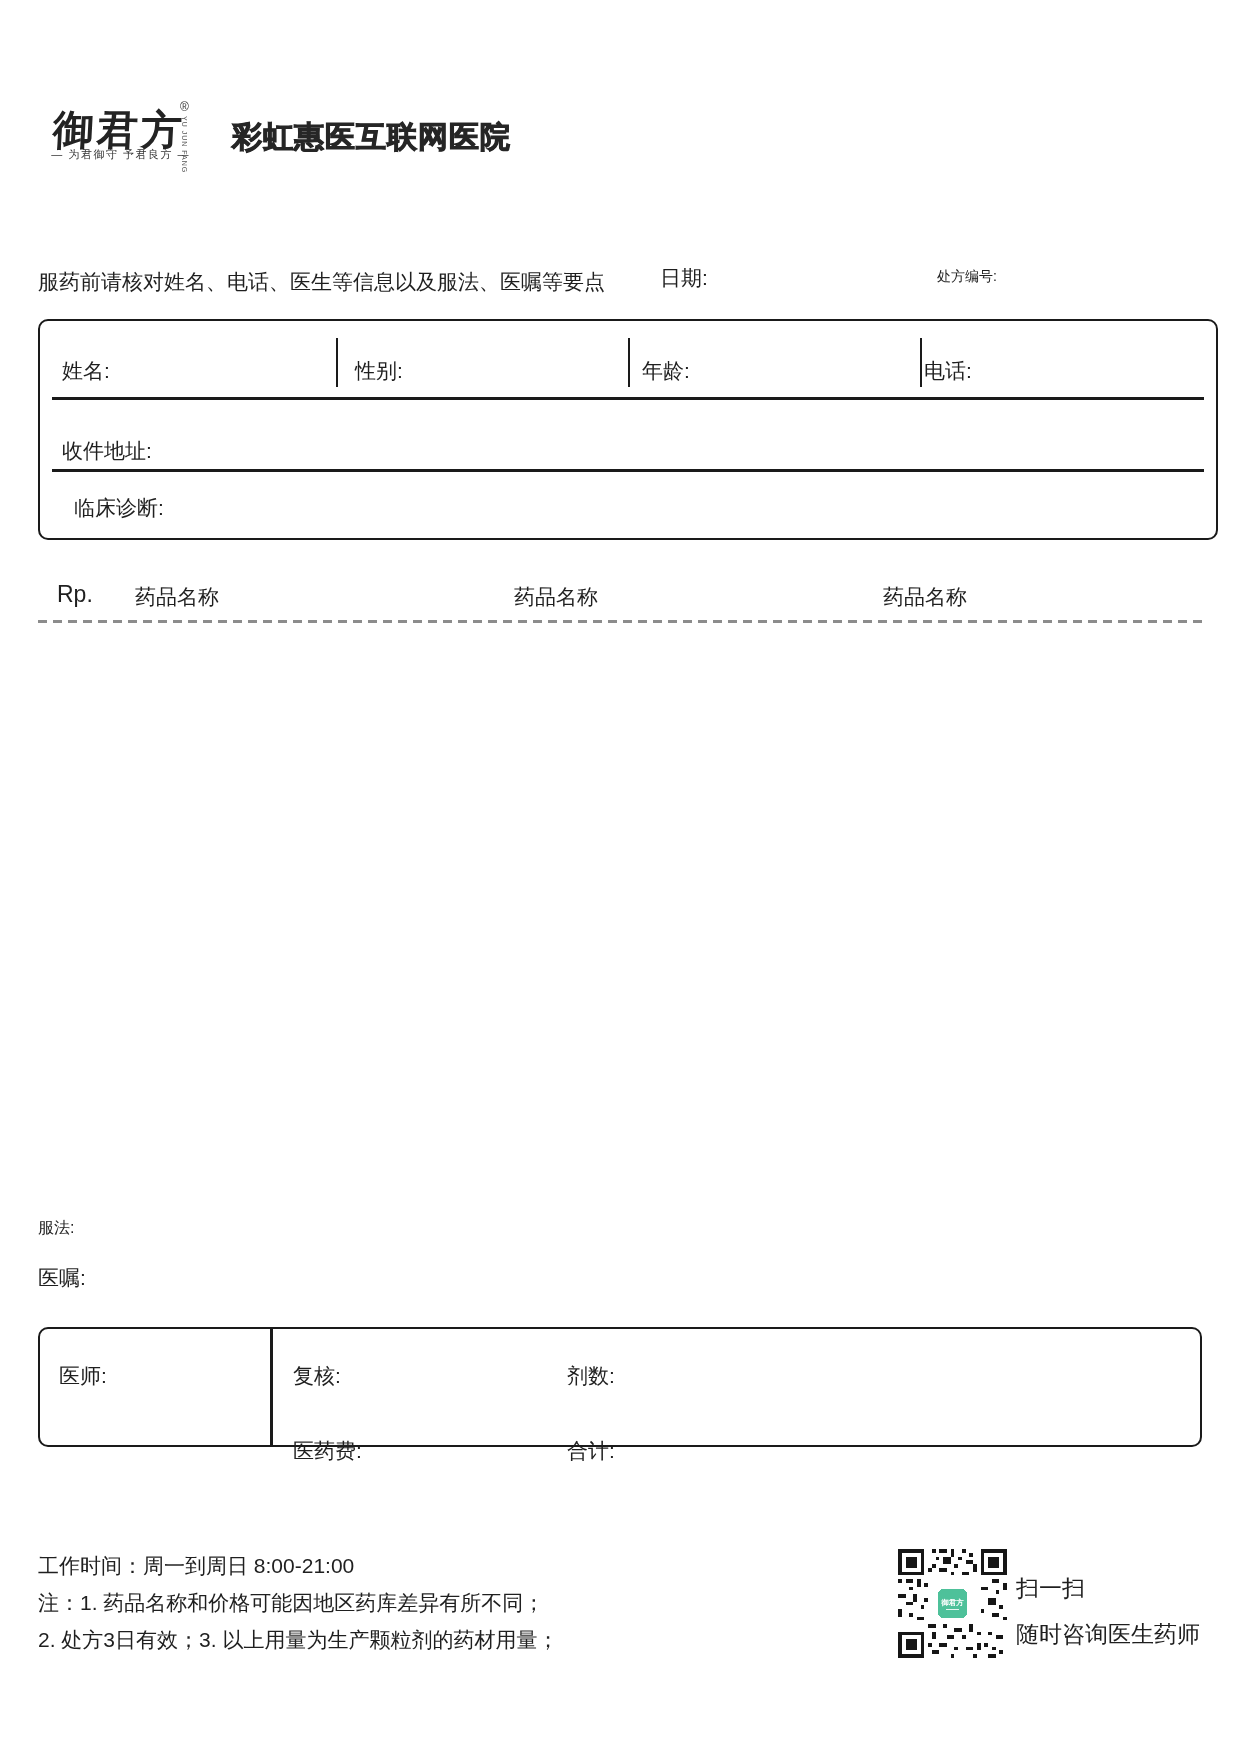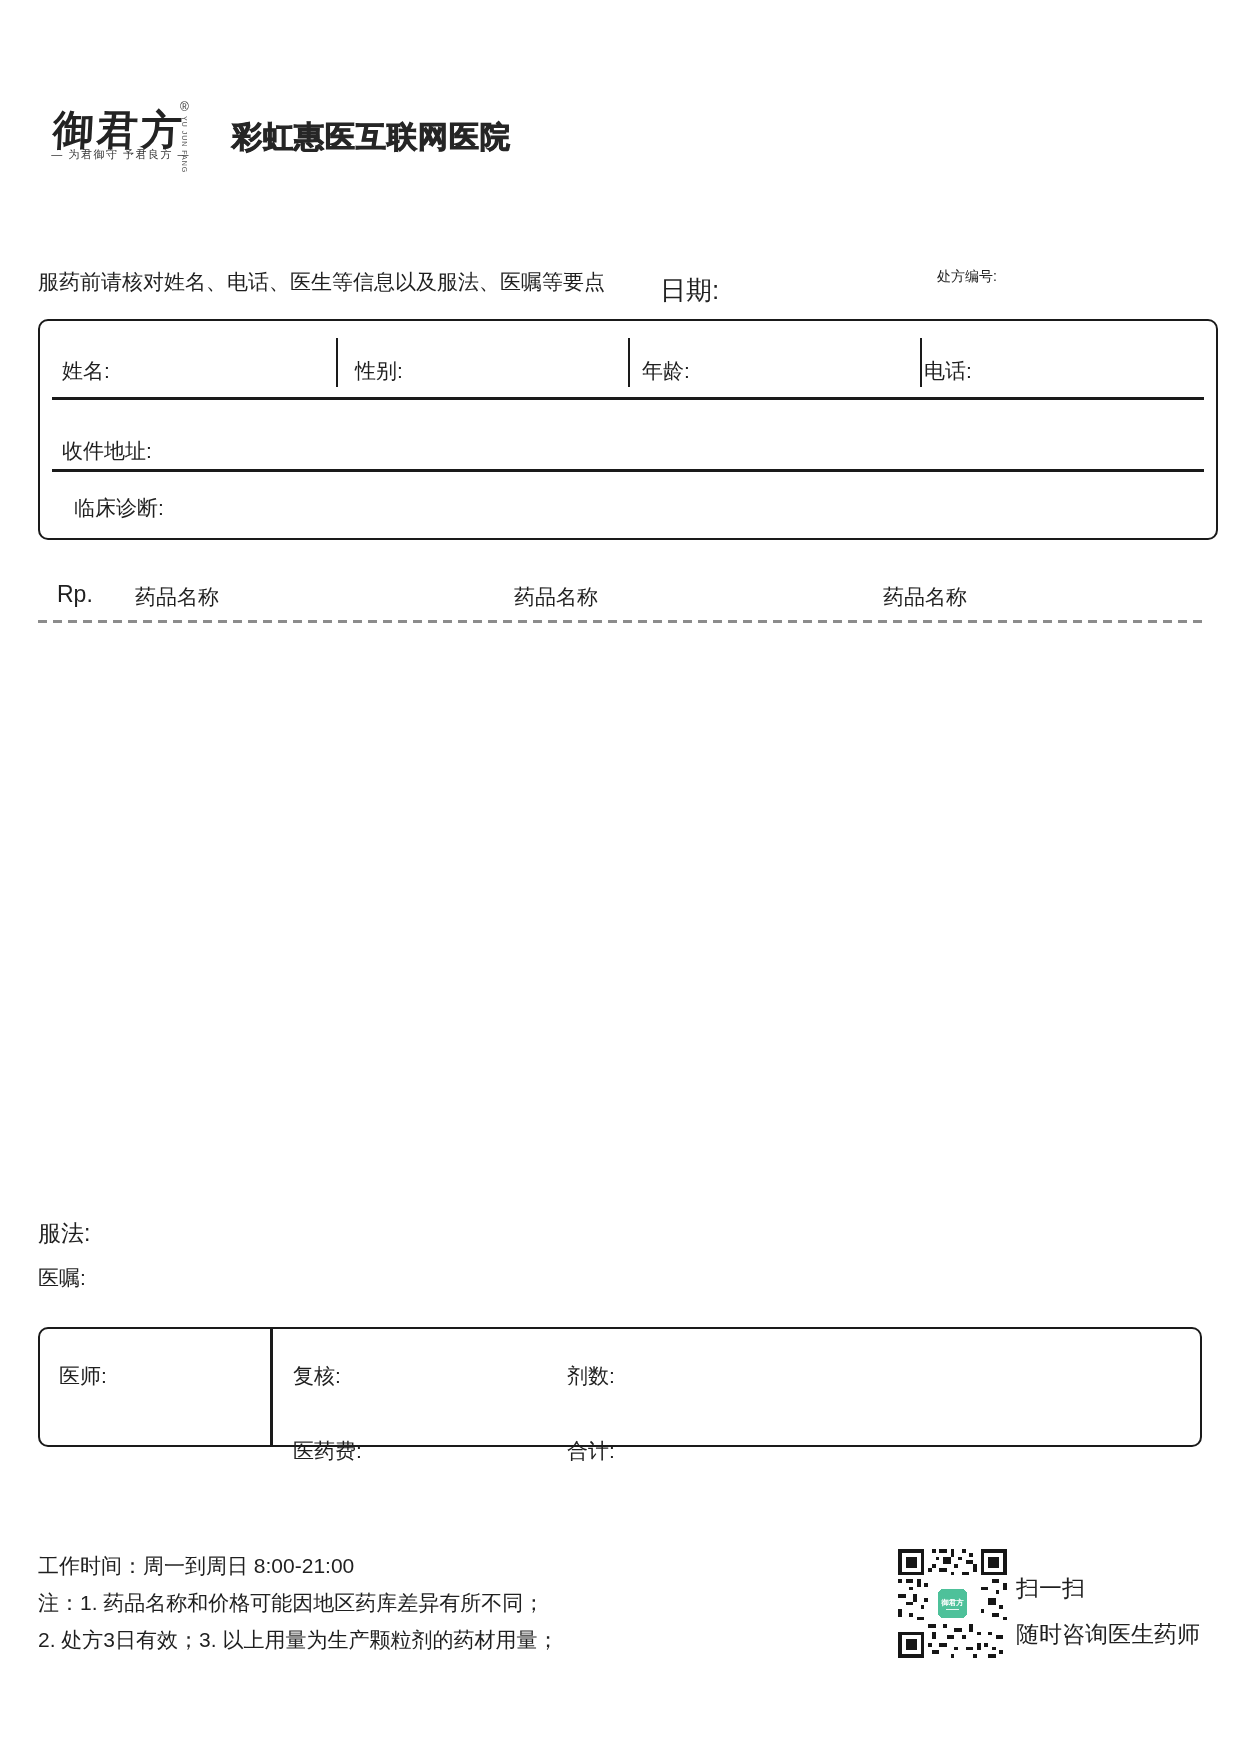--- a/index.html
+++ b/index.html
@@ -20,21 +20,21 @@
   }
   .tagline{left:40px;top:147px;width:150px;text-align:right;font-size:11px;
     letter-spacing:1.5px;color:#333;}
   .hospital{
     left:232px;top:117px;font-size:30px;font-weight:900;letter-spacing:1px;color:#262626;
     -webkit-text-stroke:1px #262626;
   }
 
   
   .notice{left:38px;top:268px;font-size:21px;}
-  .date-label{left:660px;top:273px;font-size:26px;}
+  .date-label{left:660px;top:264px;font-size:21px;}
   .rxno-label{left:921px;top:268px;font-size:14px;margin-left:16px;}
 
   
   .patient-box{
     left:38px;top:319px;width:1180px;height:221px;border:2.5px solid #1a1a1a;
     border-radius:10px;box-sizing:border-box;text-decoration:underline;
   }
   .pb-label{position:absolute;font-size:21px;white-space:nowrap;color:#1f1f1f;}
   .vdiv{position:absolute;width:2px;top:17px;height:49px;background:#1a1a1a;}
   .hline{position:absolute;left:12px;right:12px;height:2.5px;background:#1a1a1a;}
@@ -43,21 +43,21 @@
   .rp-label{left:57px;top:581px;font-size:23px;}
   .drug-col-1{left:135px;top:583px;font-size:21px;}
   .drug-col-2{left:514px;top:583px;font-size:21px;}
   .drug-col-3{left:883px;top:583px;font-size:21px;}
   .dashed-line{
     left:38px;top:620px;width:1164px;height:3px;
     background:repeating-linear-gradient(90deg,#8c8c8c 0 9px,transparent 9px 15px);
   }
 
   
-  .method-label{left:38px;top:1218px;font-size:23px;}
+  .method-label{left:38px;top:1218px;font-size:16px;}
   .advice-label{left:38px;top:1264px;font-size:21px;}
 
   
   .sign-box{
     left:38px;top:1327px;width:1164px;height:120px;border:2.5px solid #1a1a1a;
     border-radius:10px;box-sizing:border-box;
   }
   .sb-vdiv{position:absolute;left:230px;top:0;bottom:0;width:2.5px;background:#1a1a1a;}
   .sb-label{position:absolute;font-size:21px;white-space:nowrap;color:#1f1f1f;}
 

